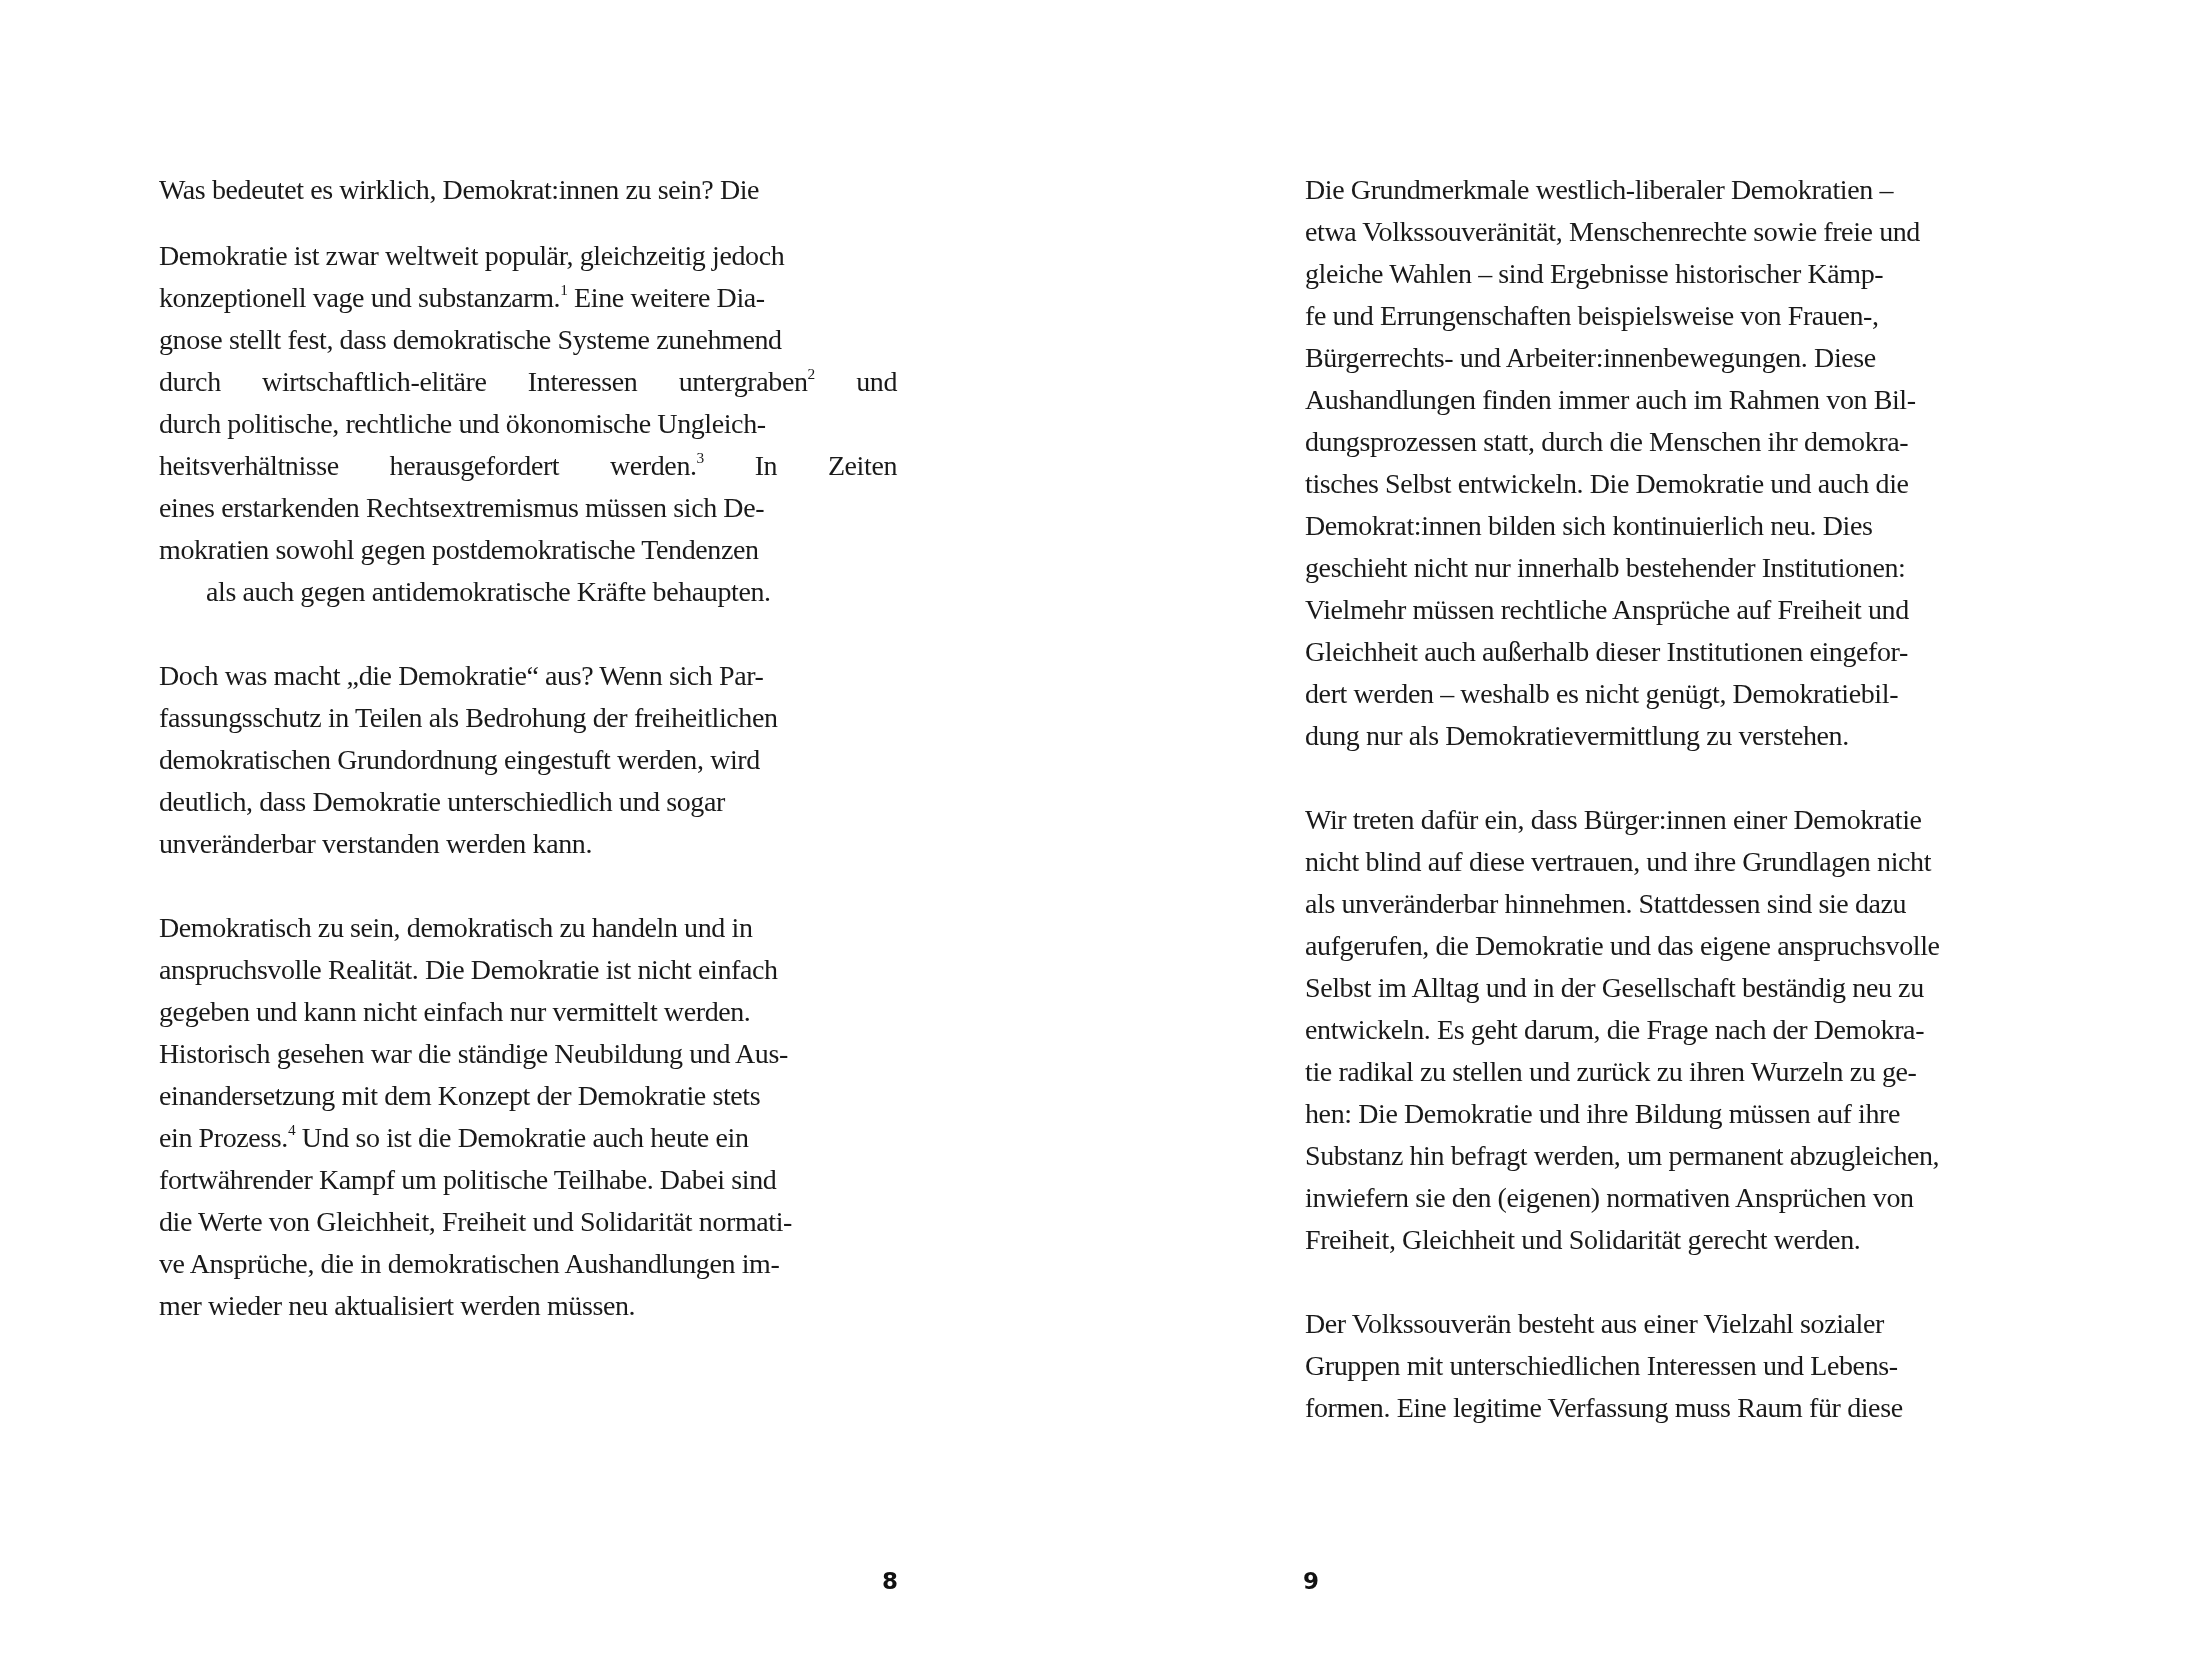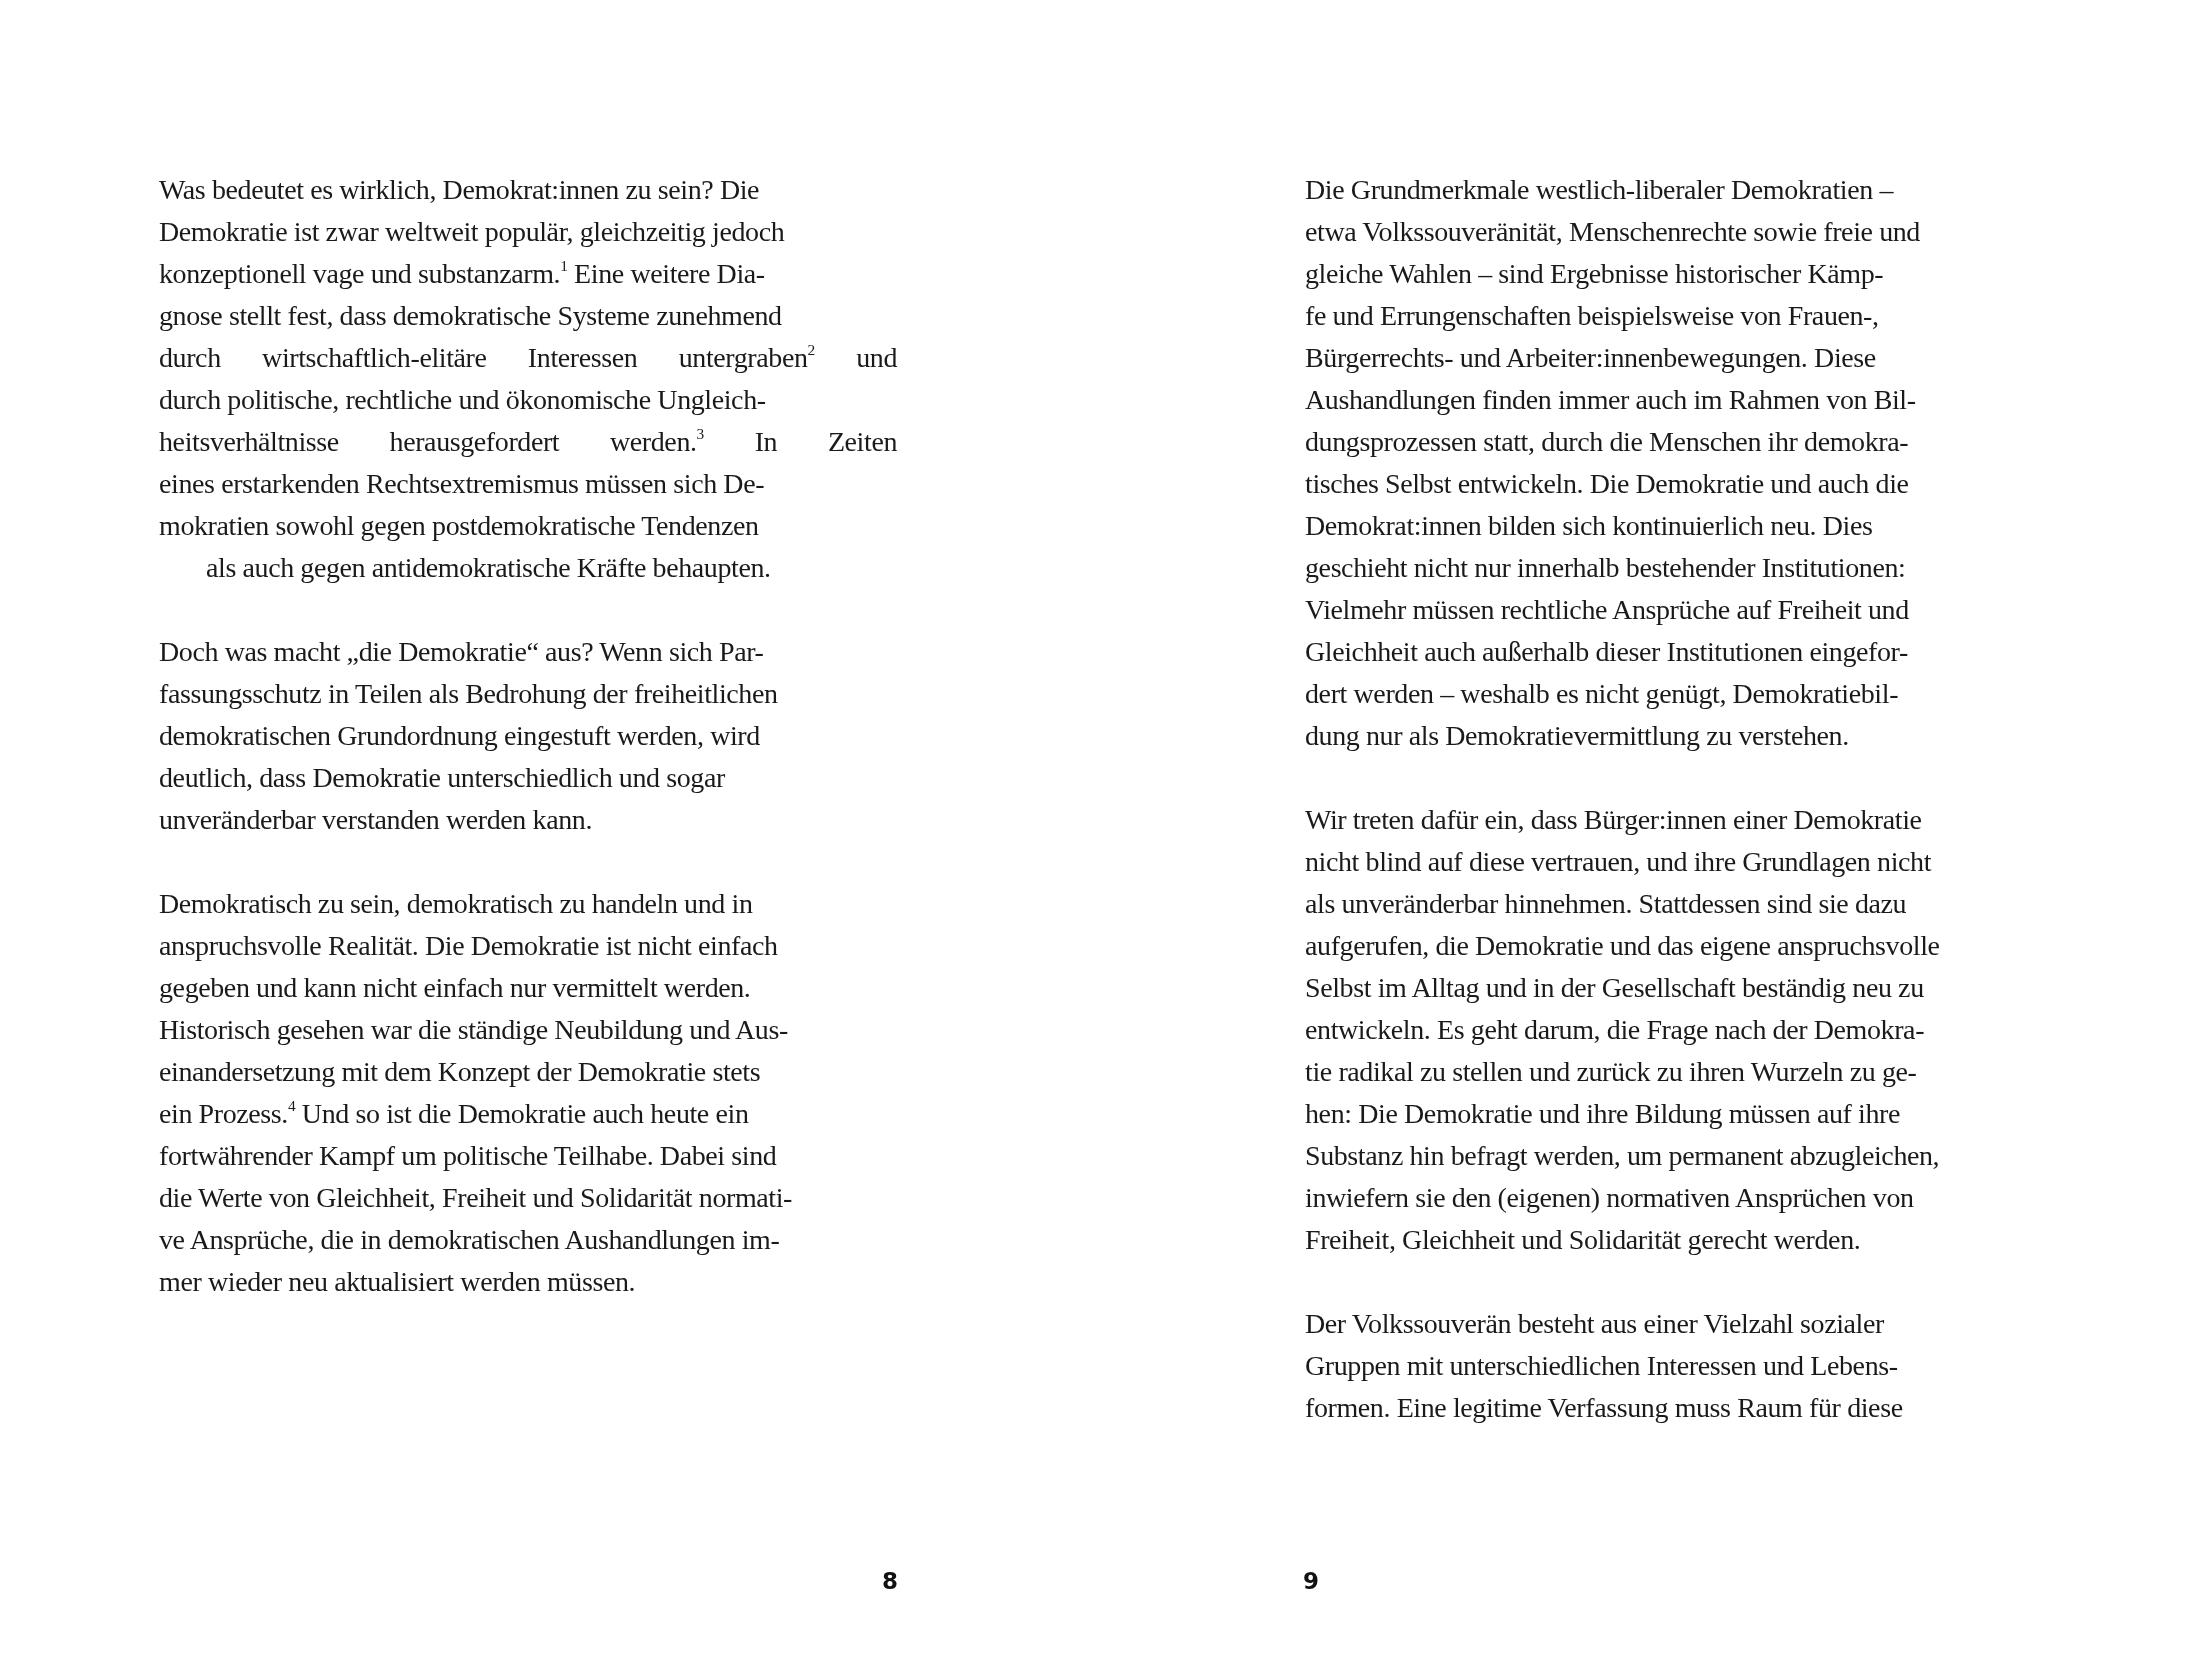--- a/index.html
+++ b/index.html
@@ -81,21 +81,21 @@
     text-align: left;
   }
 </style>
 </head>
 <body>
 
 <div class="page page-left">
   <div class="column">
     <p class="paragraph">
       <span class="line justify-wrap" style="white-space: nowrap; word-spacing: 0px; text-align: left; text-align-last: left;">Was bedeutet es wirklich, Demokrat:innen zu sein? Die</span>
-      <span class="line justify-wrap" style="white-space: nowrap; word-spacing: 0px; text-align: center; text-align-last: left;">Demokratie ist zwar weltweit populär, gleichzeitig jedoch</span>
+      <span class="line justify-wrap" style="white-space: nowrap; word-spacing: 0px; text-align: center; text-align-last: left; margin-top: 24px;">Demokratie ist zwar weltweit populär, gleichzeitig jedoch</span>
       <span class="line justify-wrap" style="white-space: nowrap; word-spacing: 0px; text-align: left; text-align-last: left;">konzeptionell vage und substanzarm.<sup class="fn">1</sup> Eine weitere Dia-</span>
       <span class="line justify-wrap" style="white-space: nowrap; word-spacing: 0px; text-align: left; text-align-last: left;">gnose stellt fest, dass demokratische Systeme zunehmend</span>
       <span class="line justify-wrap" style="white-space: nowrap; transform-origin: left top; transform: scaleX(1); width: 738px;">durch wirtschaftlich-elitäre Interessen untergraben<sup class="fn">2</sup> und</span>
       <span class="line justify-wrap" style="white-space: nowrap; word-spacing: 0px; text-align: left; text-align-last: left;">durch politische, rechtliche und ökonomische Ungleich-</span>
       <span class="line justify-wrap" style="white-space: nowrap; transform-origin: left top; transform: scaleX(1); width: 738px;">heitsverhältnisse herausgefordert werden.<sup class="fn">3</sup> In Zeiten</span>
       <span class="line justify-wrap" style="white-space: nowrap; word-spacing: 0px; text-align: left; text-align-last: left;">eines erstarkenden Rechtsextremismus müssen sich De-</span>
       <span class="line justify-wrap" style="white-space: nowrap; word-spacing: 0px; text-align: left; text-align-last: left;">mokratien sowohl gegen postdemokratische Tendenzen</span>
       <span class="line last" style="white-space: nowrap; margin-left: 47px;">als auch gegen antidemokratische Kräfte behaupten.</span>
     </p>
     <p class="paragraph">

